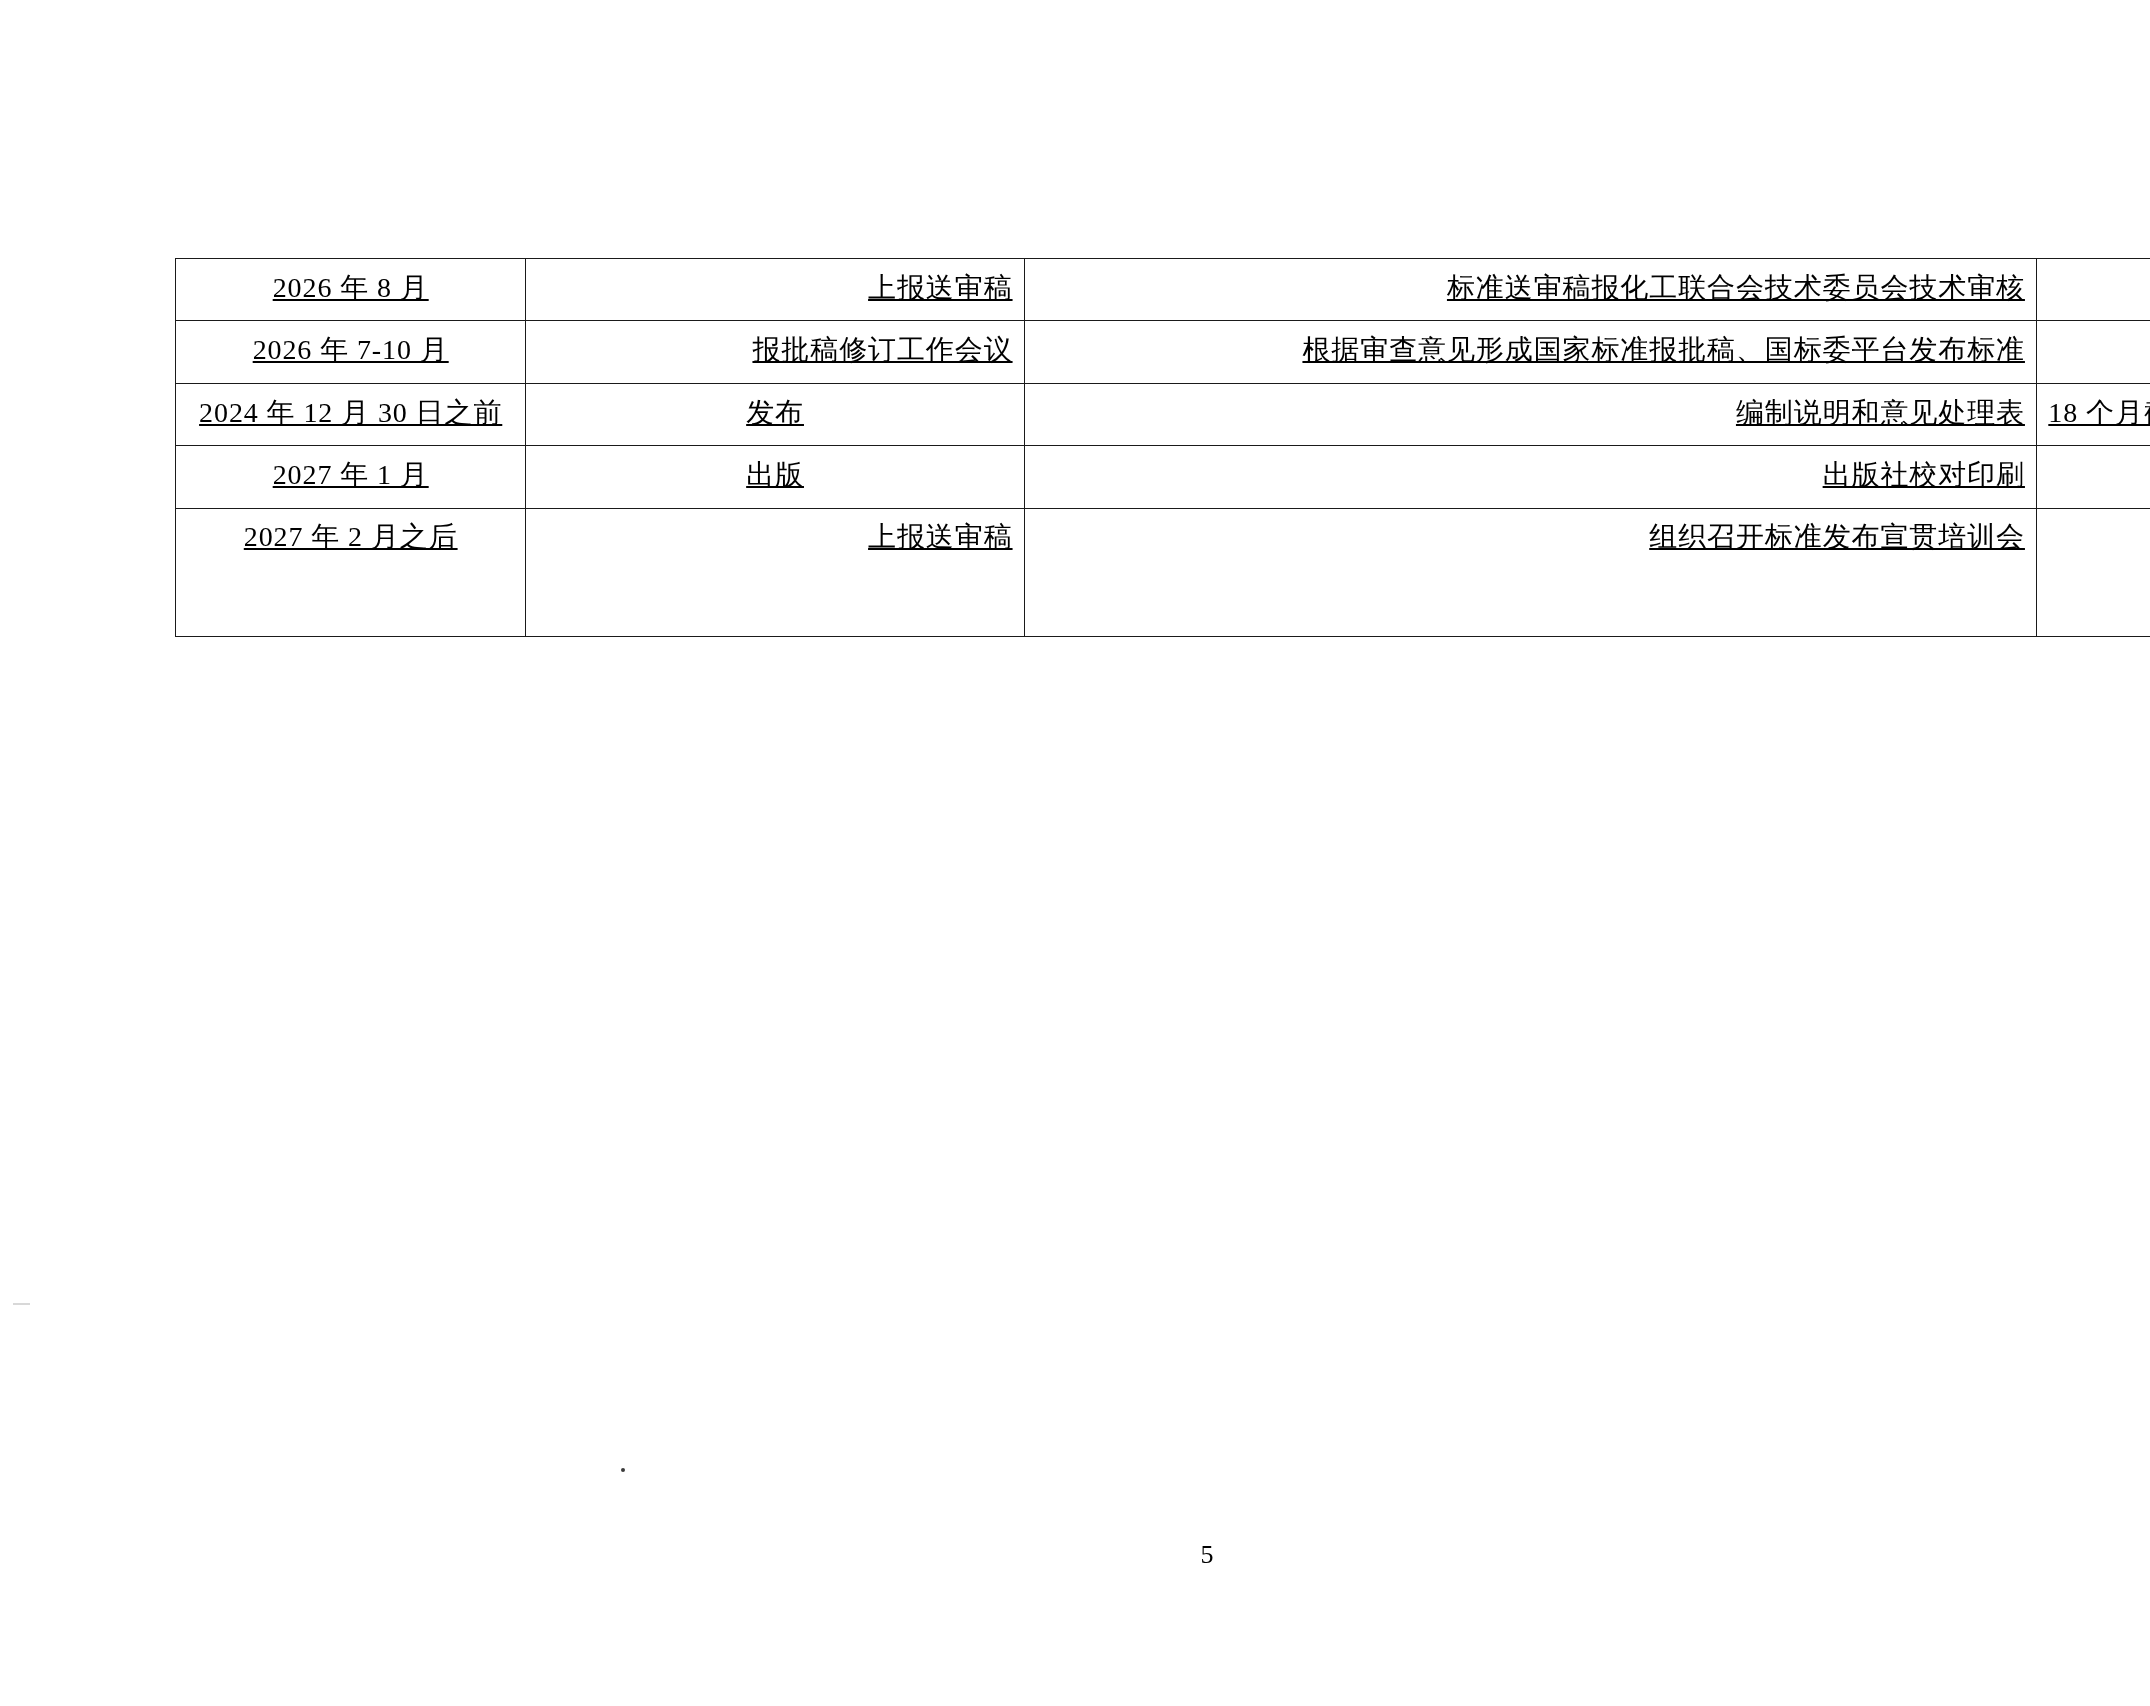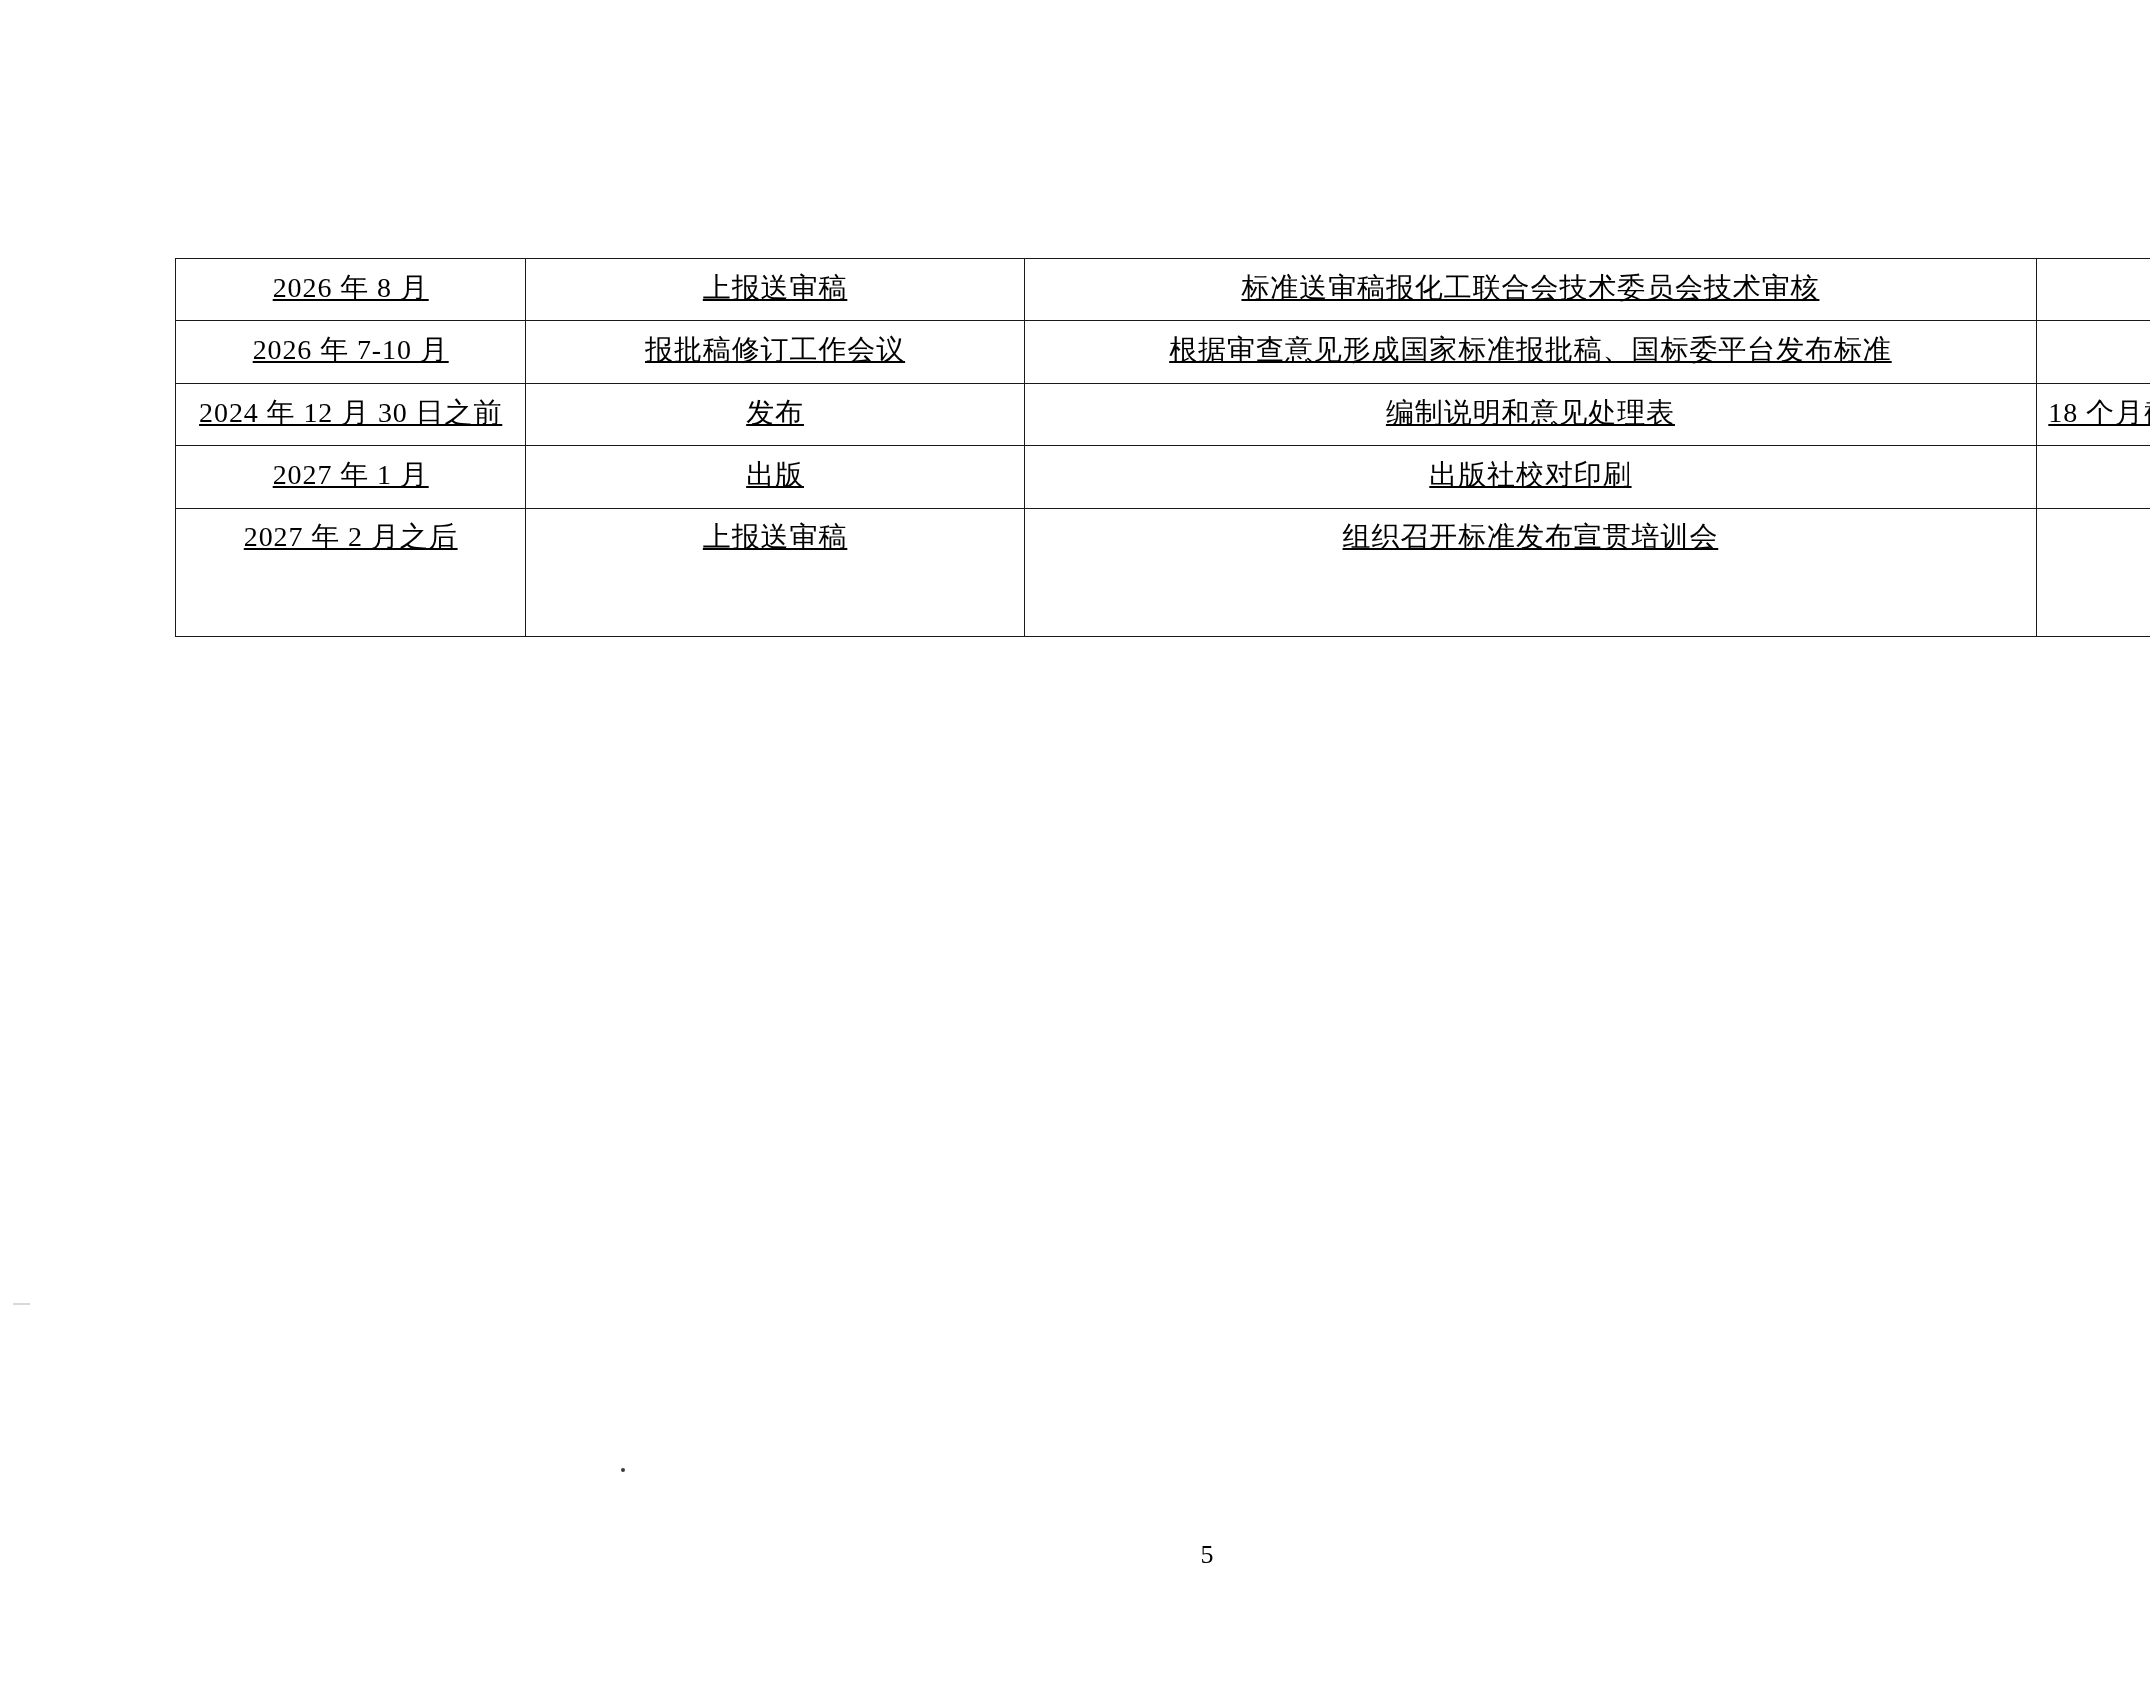--- a/index.html
+++ b/index.html
@@ -35,22 +35,22 @@
     border: 1.3px solid #1a1a1a;
     padding: 7.7px 11.2px 11.2px 11.2px;
     font-size: 28px;
     line-height: 1.52;
     vertical-align: top;
     font-family: "Liberation Serif", serif;
     letter-spacing: 0.9px;
     text-decoration: underline;
   }
   .col-date   { width: 327px; text-align: center; }
-  .col-stage  { width: 475px; text-align: center; }
-  .col-desc   { width: 989px; text-align: center; }
+  .col-stage  { width: 475px; text-align: right; }
+  .col-desc   { width: 989px; text-align: right; }
   .col-note   { width: 273px; text-align: left; }
 
   .center-text { text-align: center; }
   .pad-stage { padding-left: 17px; }
   .cell-tall { height: 108px; margin-top: 36px; }
 
   .page-number {
     position: absolute;
     left: 0;
     top: 1540px;

